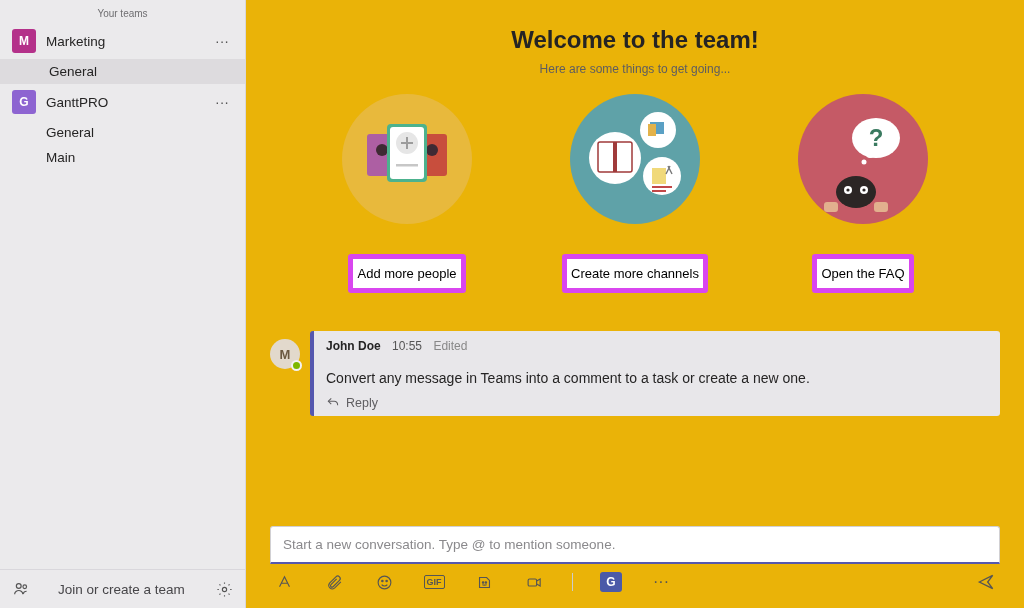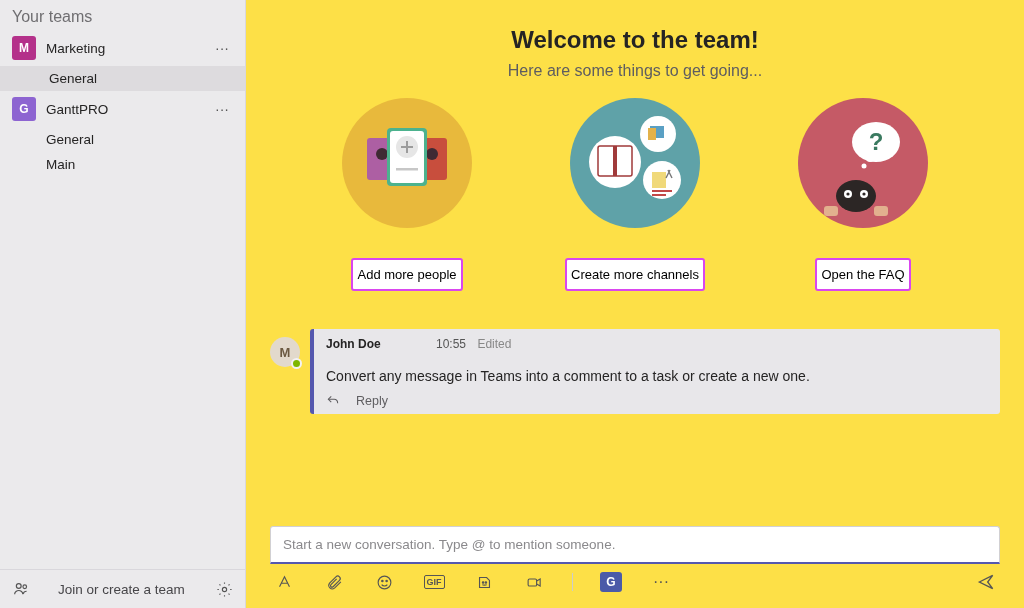--- a/index.html
+++ b/index.html
@@ -12,23 +12,24 @@
   }
   
   .sidebar {
     width: 246px;
     display: flex;
     flex-direction: column;
     background: #ebeaec;
     border-right: 1px solid #d9d7dc;
   }
   .sidebar-header {
-    font-size: 16px;
+    font-size: 10px;
     color: #6f6e71;
     padding: 8px 12px 4px 12px;
+    text-align: center;
   }
   .team-item {
     display: flex;
     align-items: center;
     padding: 6px 12px;
   }
   .team-avatar {
     width: 24px; height: 24px;
     border-radius: 3px;
     display: flex; align-items: center; justify-content: center;
@@ -58,50 +59,50 @@
     gap: 20px;
   }
   .sidebar-footer .join-label {
     flex: 1; font-size: 13.5px; color: #464548;
   }
   
   .main {
     flex: 1;
     display: flex;
     flex-direction: column;
-    background: #fde047;
+    background: #eab308;
   }
   .welcome {
     text-align: center;
     padding: 26px 0 16px 0;
   }
   .welcome-title {
     font-size: 24px; font-weight: 600; color: #252424;
   }
   .welcome-sub {
-    font-size: 16px; color: #5e5d60; margin-top: 8px;
+    font-size: 12px; color: #5e5d60; margin-top: 8px;
   }
   .cards {
     display: flex; justify-content: center; gap: 48px;
     margin-top: 18px;
   }
   .card {
     display: flex; flex-direction: column; align-items: center;
     width: 180px;
   }
   .card-illus {
     width: 130px; height: 130px; border-radius: 50%;
     display: flex; align-items: center; justify-content: center;
     position: relative;
   }
   .card-btn {
     margin-top: 30px;
     padding: 7px 4px;
     background: #fff;
-    border: 2px solid #d946ef;
+    border: 5px solid #d946ef;
     border-radius: 3px;
     font-size: 13px;
     cursor: pointer;
   }
   
   .message-row {
     display: flex; align-items: flex-start; gap: 10px;
     padding: 6px 24px 0 24px;
     margin-top: 16px;
   }
@@ -120,24 +121,24 @@
   }
   .msg-body {
     flex: 1;
     background: #e8e7ea;
     border-left: 4px solid #5558af;
     border-radius: 3px;
     padding: 8px 12px 6px 12px;
   }
   .msg-meta { font-size: 12px; color: #555; }
   .msg-author { color: #252424; font-weight: 600; margin-right: 8px; }
-  .msg-time { margin-right: 8px; margin-left: 44px; }
+  .msg-time { margin-right: 8px; }
   .msg-edited { color: #888; }
   .msg-text { font-size: 14px; color: #252424; margin-top: 17px; }
-  .msg-reply { font-size: 12.5px; color: #5f5e61; margin-top: 10px; cursor: pointer; display: flex; align-items: center; gap: 16px; }
+  .msg-reply { font-size: 12.5px; color: #5f5e61; margin-top: 10px; cursor: pointer; display: flex; align-items: center; gap: 6px; }
   .main-spacer { flex: 1; }
   
   .composer-wrap { padding: 0 24px 14px 24px; }
   .composer {
     background: #fff;
     border: 1px solid #d1d0d3;
     border-bottom: 2px solid #5558af;
     border-radius: 3px 3px 0 0;
     padding: 10px 12px;
     font-size: 13.5px; color: #8a898c;

